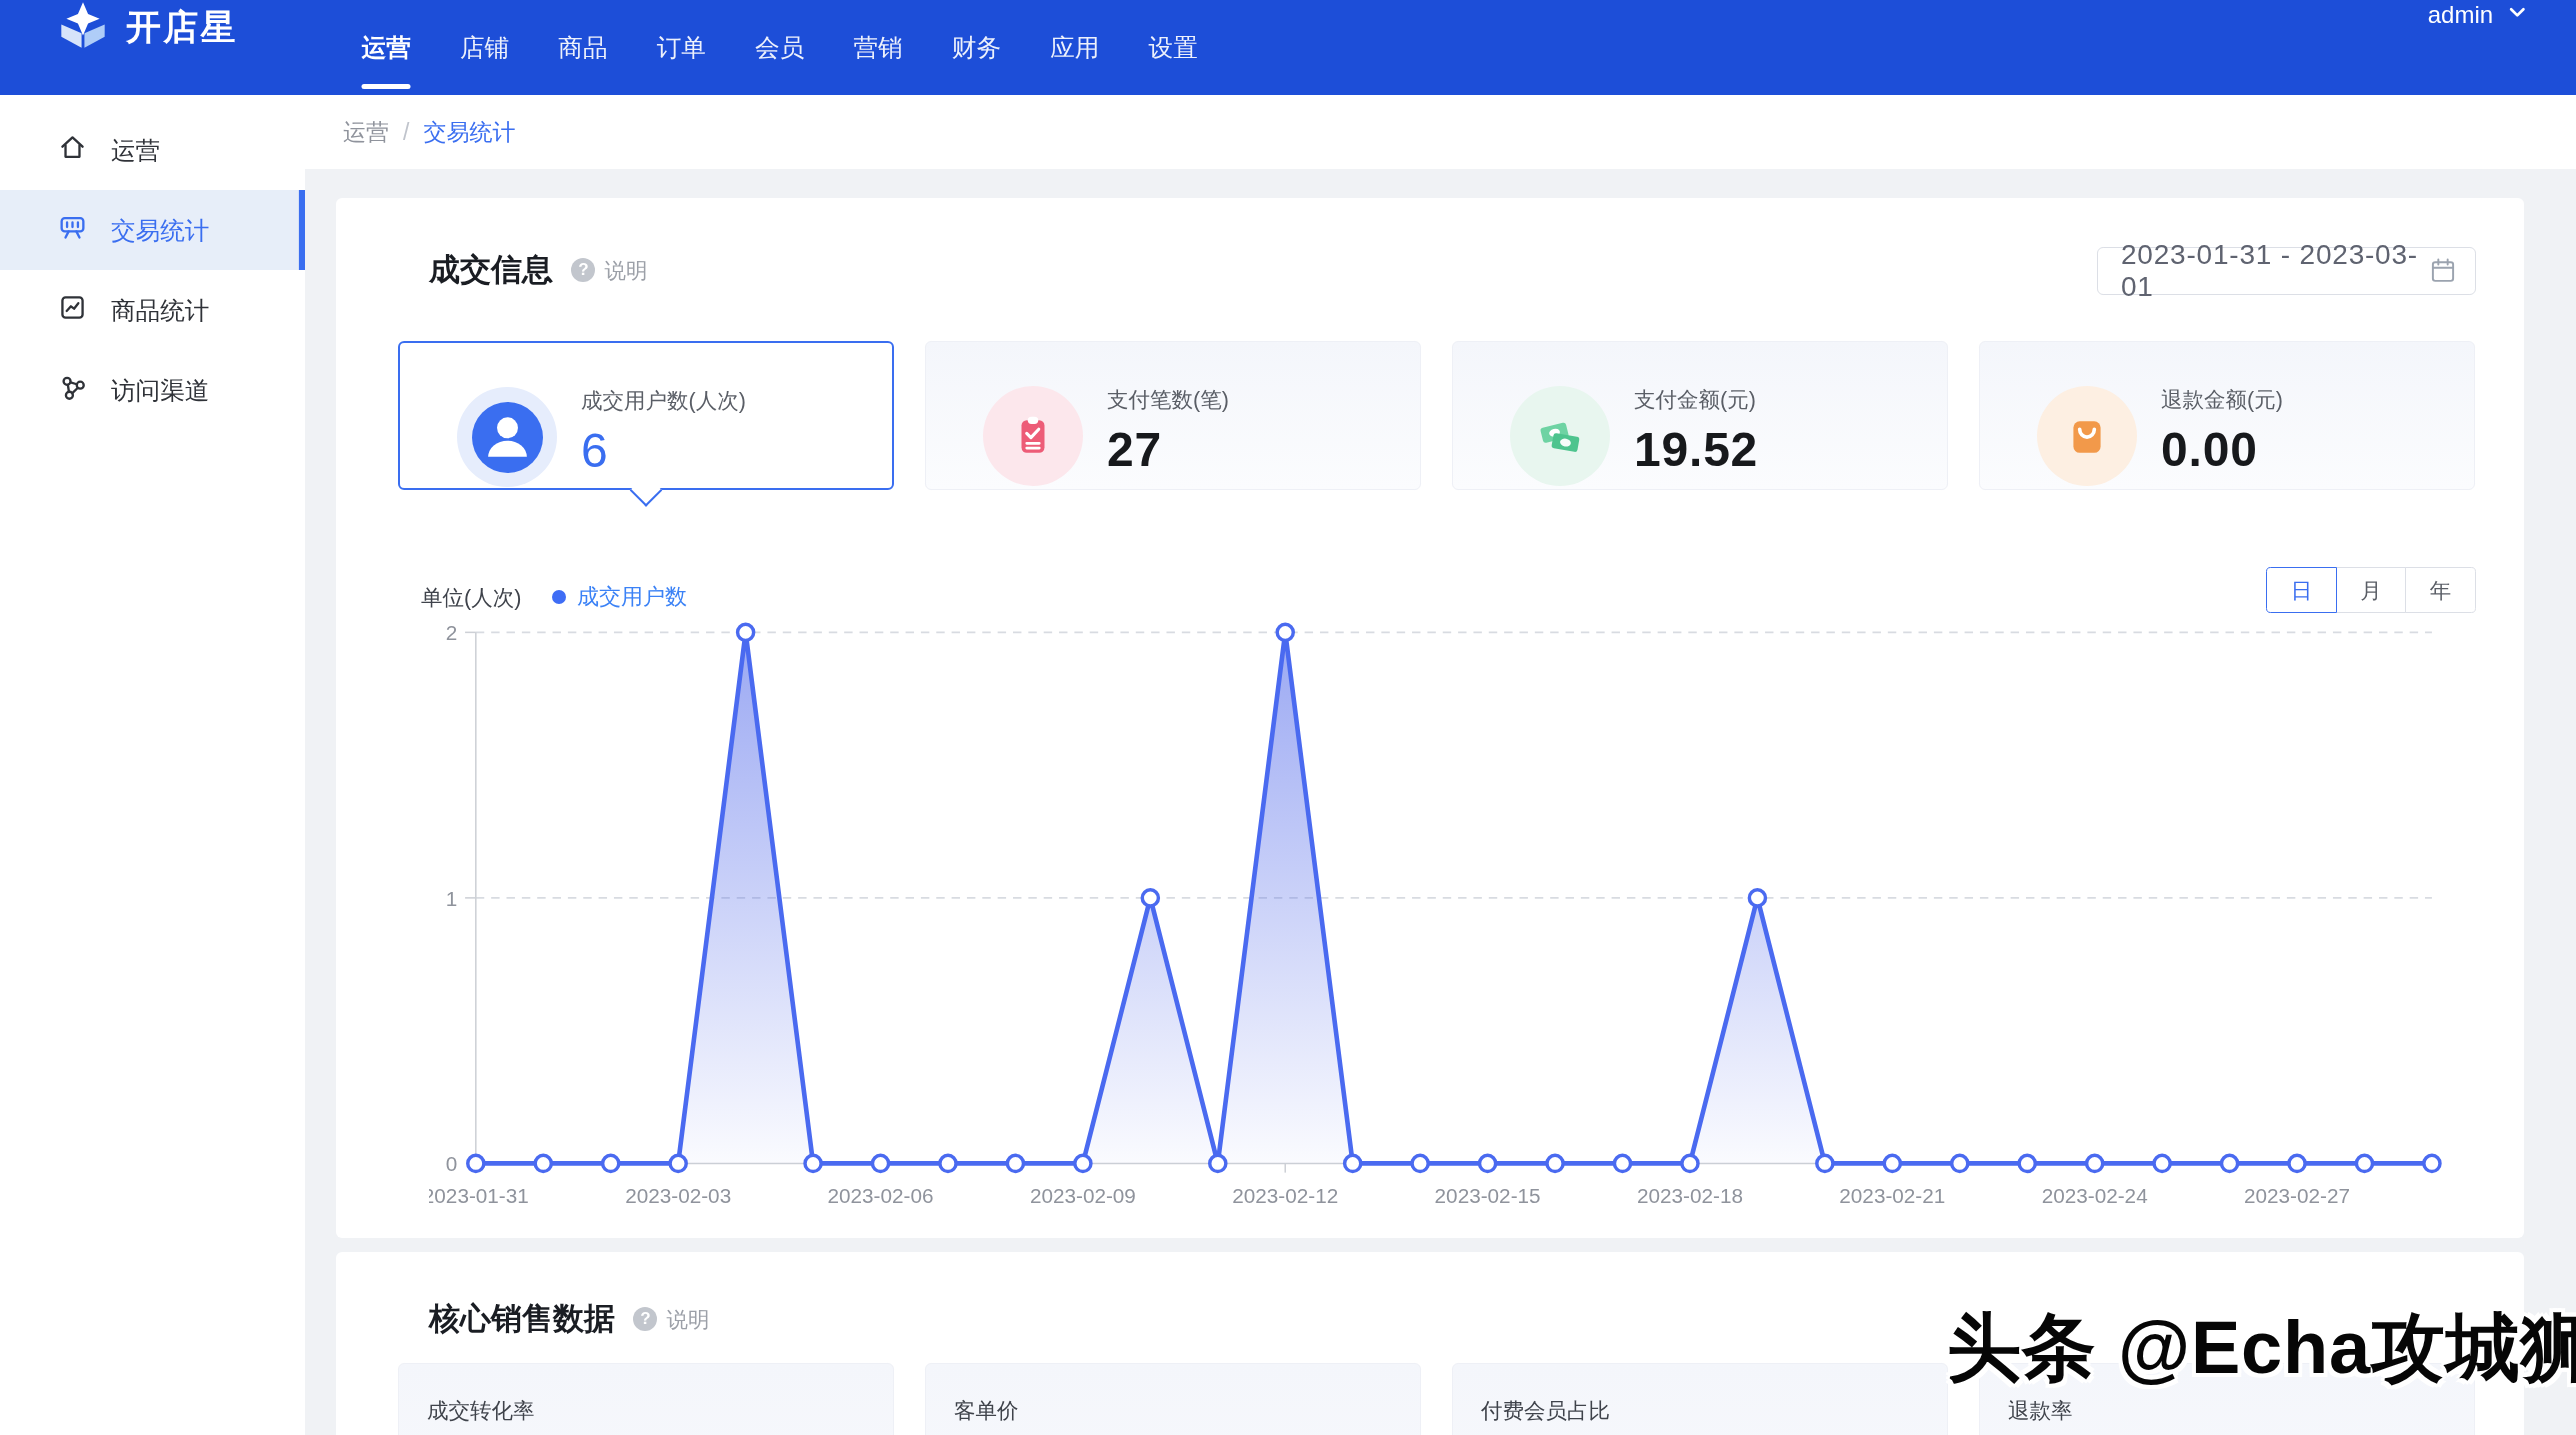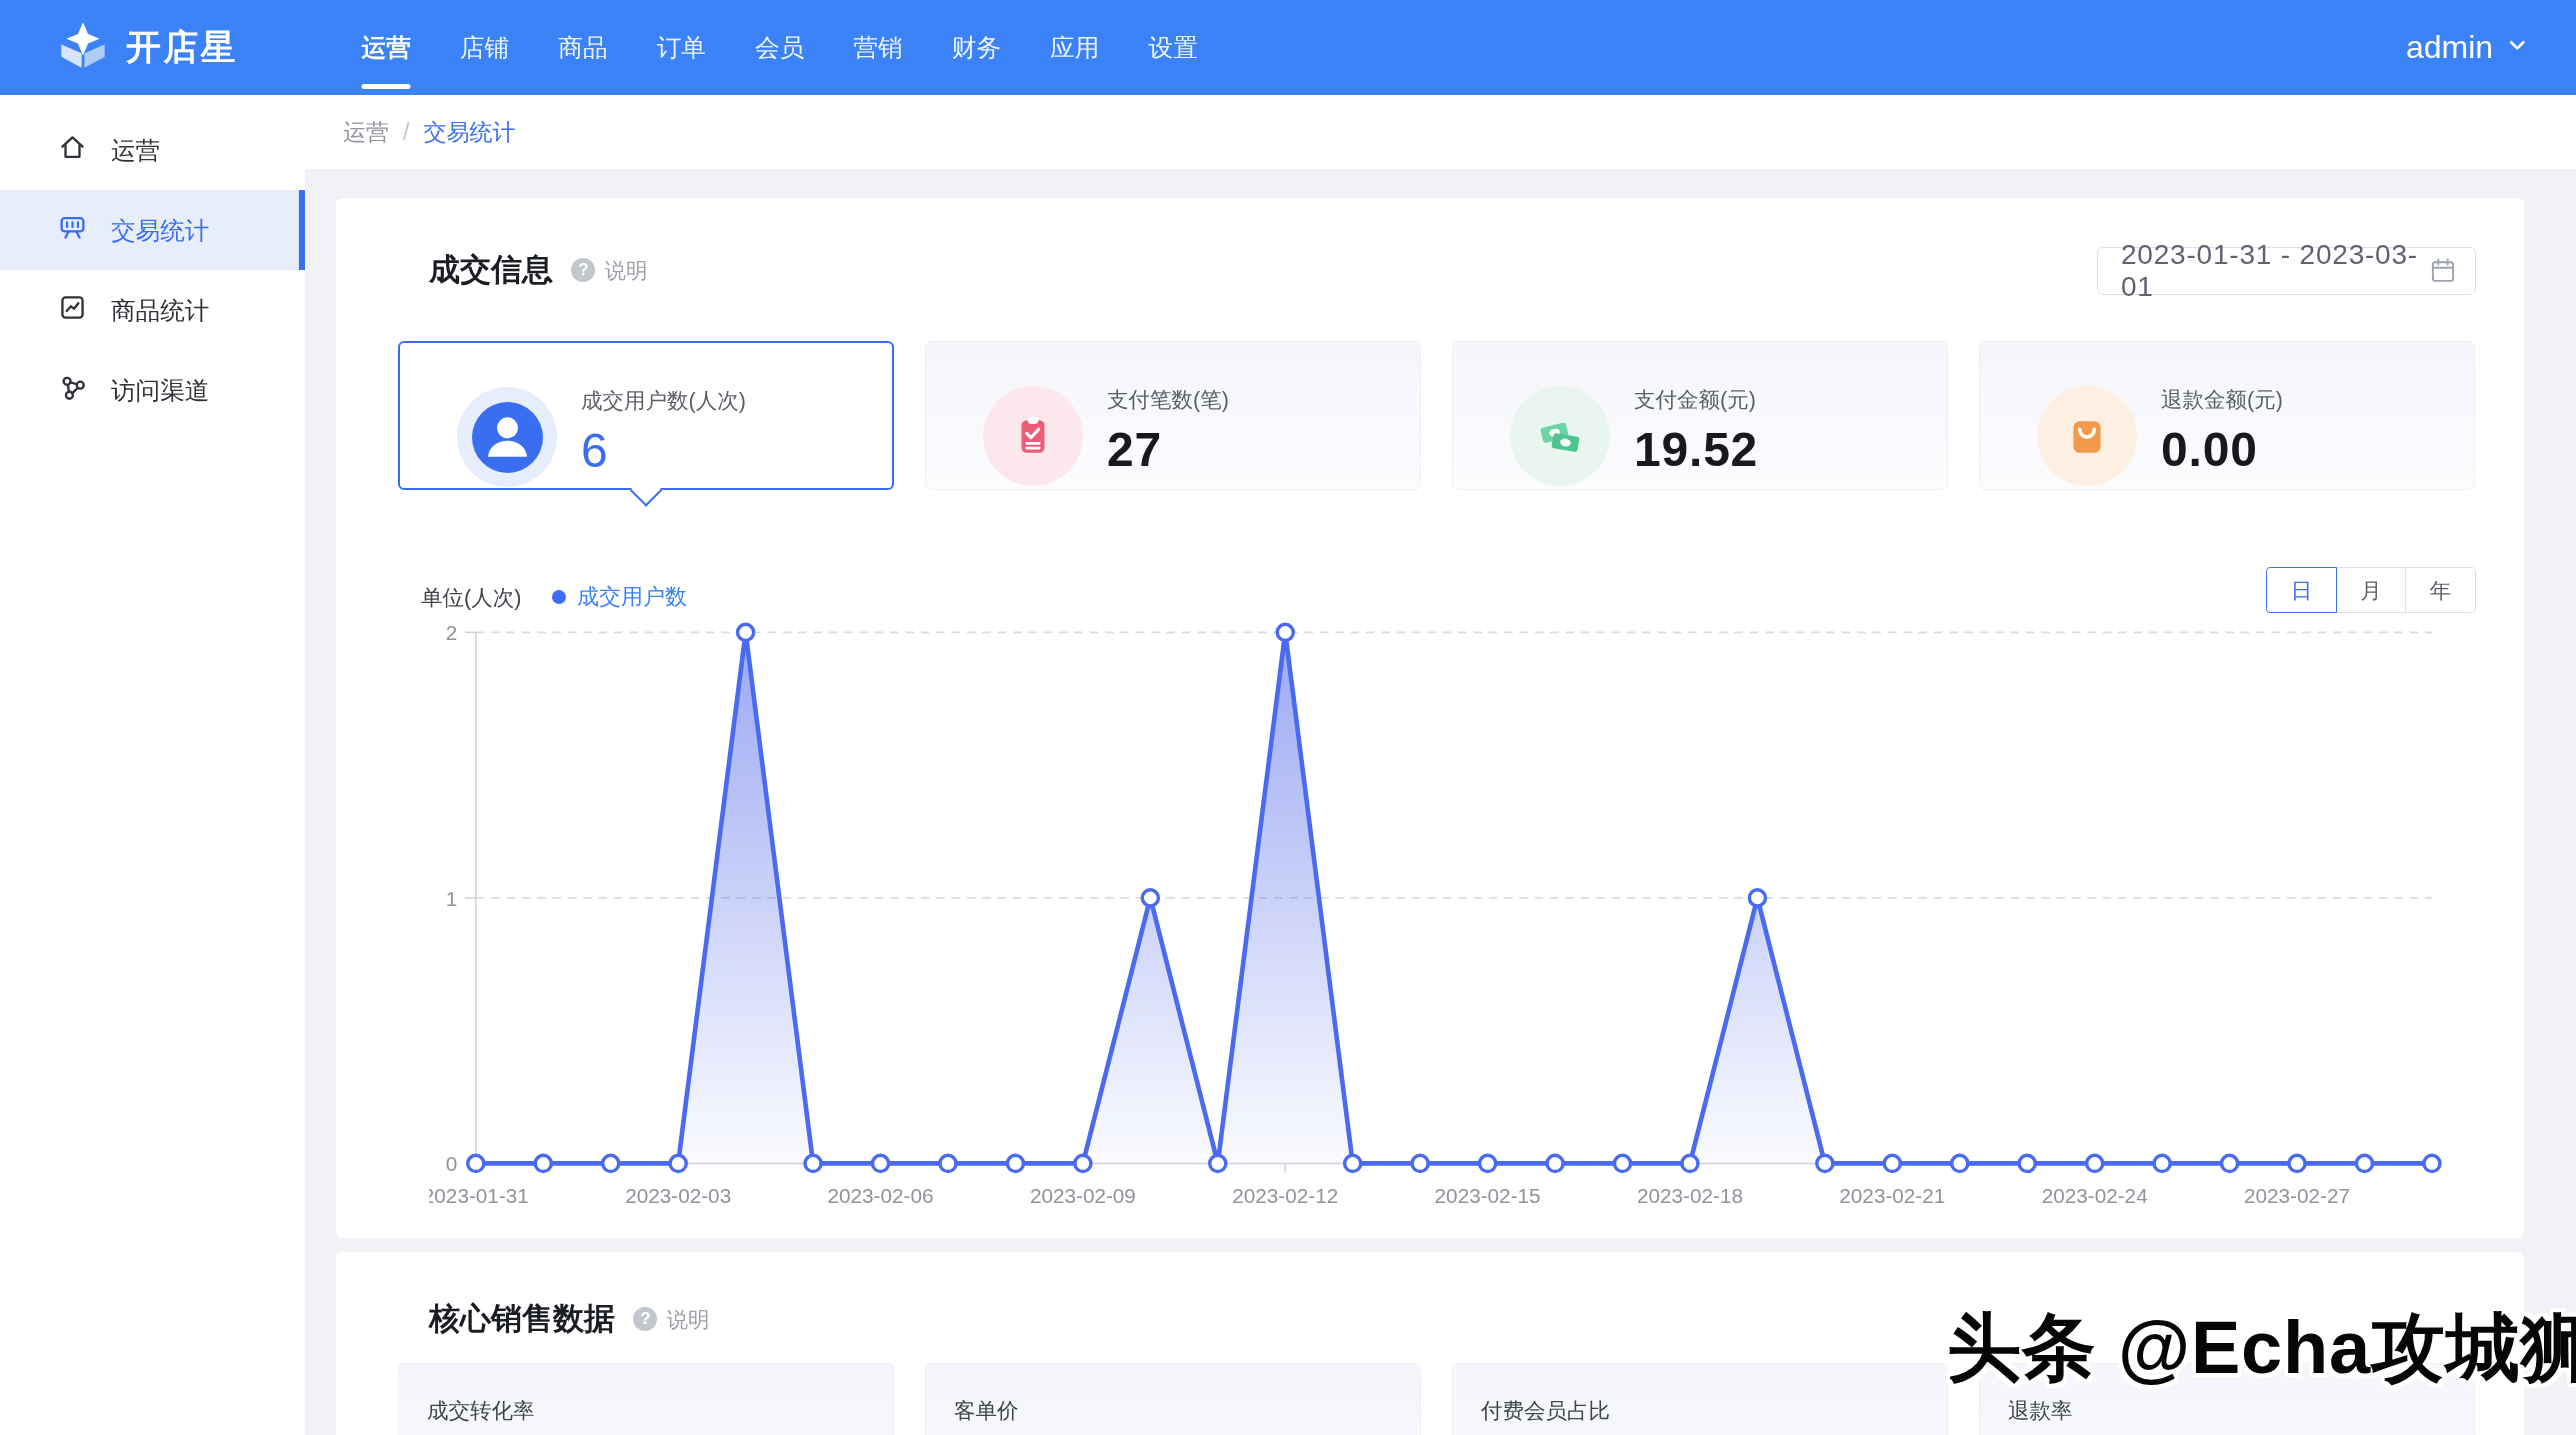--- a/index.html
+++ b/index.html
@@ -1,30 +1,30 @@
 <!DOCTYPE html>
 <html style="font-size:12.3px"><head>
 <meta charset="utf-8">
 <style>
   * { margin:0; padding:0; box-sizing:border-box; }
   html,body { width:2576px; height:1435px; overflow:hidden;
     font-family:"Liberation Sans","DejaVu Sans",sans-serif; background:#F0F2F5; }
 
   
   .navbar { position:absolute; left:0; top:0; width:2576px; height:95px;
-    background:#3b82f6; display:flex; align-items:center; z-index:20; }
+    background:#1d4ed8; display:flex; align-items:flex-start; z-index:20; }
   .logo { display:flex; align-items:center; gap:17px; padding-left:57px; width:305px; flex:0 0 auto; }
   .logo-text { color:#fff; font-size:35px; font-weight:700; letter-spacing:2.3px; }
   .nav-items { display:flex; align-items:center; height:100%; margin-left:32px; flex:1 1 auto; }
   .nav-item { position:relative; height:100%; display:flex; align-items:center;
     padding:0 24.6px; color:rgba(255,255,255,.92); font-size:24.6px; cursor:pointer; }
   .nav-item.active { color:#fff; font-weight:700; }
   .nav-item.active::after { content:""; position:absolute; left:50%; transform:translateX(-50%);
     bottom:6.1px; width:49px; height:5.4px; background:#fff; border-radius:3.1px; }
-  .nav-user { display:flex; align-items:center; gap:12.3px; padding-right:46px; color:#fff; font-size:32px; cursor:pointer; }
+  .nav-user { display:flex; align-items:center; gap:12.3px; padding-right:46px; color:#fff; font-size:24px; cursor:pointer; }
 
   
   .sidebar { position:absolute; left:0; top:95px; width:305px; height:1340px;
     background:#fff; padding-top:15.4px; z-index:10; }
   .side-item { height:80px; display:flex; align-items:center; gap:23px;
     padding-left:57px; font-size:24.6px; color:#2F3238; cursor:pointer; }
   .side-item svg { flex:0 0 auto; }
   .side-item.active { background:#E7EEF9; color:#3A6EF0; box-shadow:inset -6.1px 0 0 #3A6EF0; }
 
   

